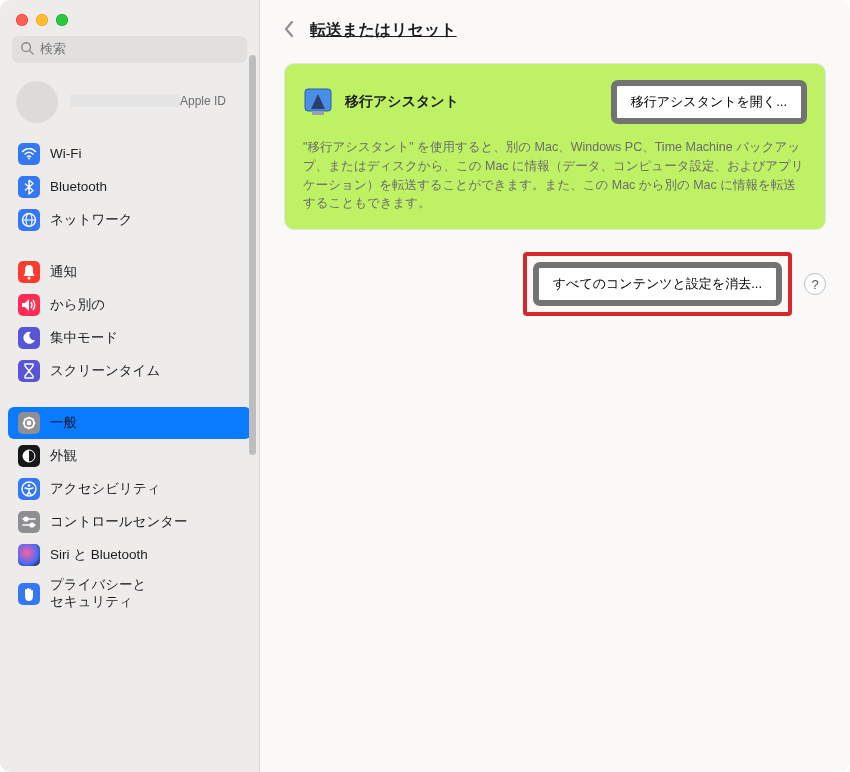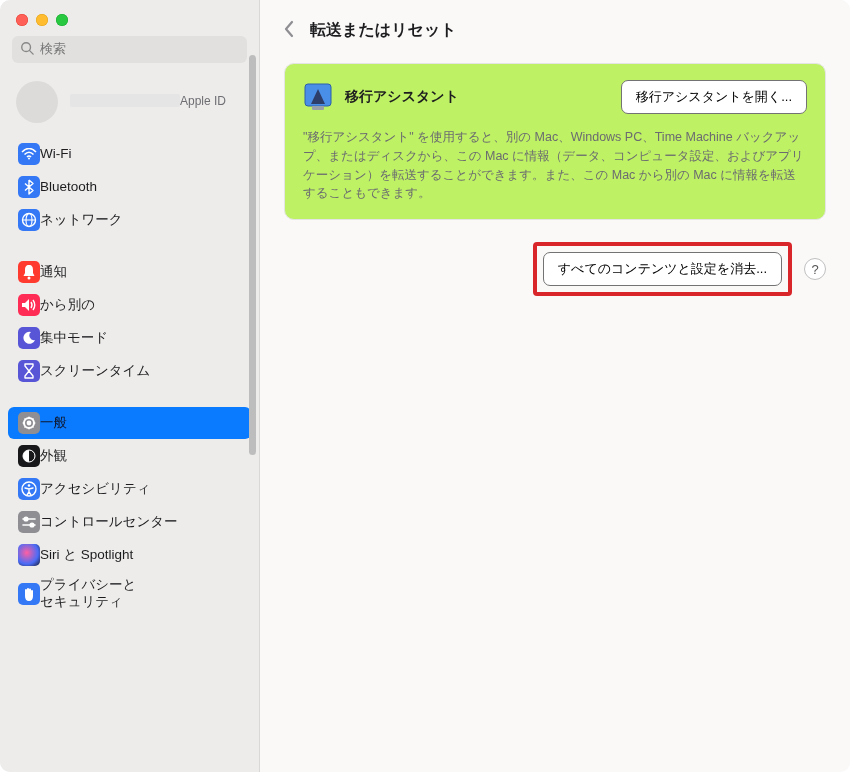--- a/index.html
+++ b/index.html
@@ -91,20 +91,21 @@
     background: #ff3b30; color: #fff; font-size: 11px;
     display: flex; align-items: center; justify-content: center;
     font-weight: 500;
   }
 
   .nav { padding: 0 8px; }
   .spacer { height: 18px; }
   .item {
     display: flex;
     align-items: center;
+    gap: 10px;
     padding: 5px 10px;
     border-radius: 6px;
     margin: 1px 0;
     cursor: default;
   }
   .item.selected { background: #0a7aff; color: #0f172a; }
   .item-icon {
     width: 22px; height: 22px; border-radius: 5px;
     display: flex; align-items: center; justify-content: center;
     flex-shrink: 0;
@@ -115,20 +116,21 @@
     flex: 1;
     background: #faf9f8;
     display: flex;
     flex-direction: column;
   }
   .header {
     display: flex;
     align-items: center;
     gap: 12px;
     padding: 18px 20px 20px;
+    text-decoration: underline;
   }
   .back-btn {
     color: #8e8e93;
     padding: 2px;
   }
   .header h1 { font-size: 16px; font-weight: 700; }
 
   .panel {
     margin: 0 24px 10px;
     background: #bef264;
@@ -140,21 +142,21 @@
     display: flex; align-items: center; justify-content: space-between;
     margin-bottom: 14px;
   }
   .assist-left { display: flex; align-items: center; gap: 12px; }
   .assist-icon {
     width: 30px; height: 30px;
   }
   .assist-title { font-size: 14px; font-weight: 600; }
   .pill-btn {
     background: #fff;
-    border: 1px solid #737373;
+    border: 6px solid #737373;
     border-radius: 7px;
     padding: 7px 14px;
     font-size: 13px;
     cursor: default;
   }
   .desc {
     font-size: 12.5px;
     color: #6b6b70;
     line-height: 1.5;
   }
@@ -320,21 +322,21 @@
               <line x1="2" y1="4" x2="14" y2="4"></line>
               <circle cx="5" cy="4" r="1.8" fill="#fff"></circle>
               <line x1="2" y1="10" x2="14" y2="10"></line>
               <circle cx="11" cy="10" r="1.8" fill="#fff"></circle>
             </svg>
         </span>
         <span class="item-label">コントロールセンター</span>
       </div>
       <div class="item">
         <span class="item-icon" style="background:radial-gradient(circle at 40% 40%,#ff5fa2,#4a6cf7 60%,#1a1a2e)"></span>
-        <span class="item-label">Siri と Spotlight</span>
+        <span class="item-label">Siri と Bluetooth</span>
       </div>
       <div class="item">
         <span class="item-icon" style="background:#3478f6">
           <svg width="14" height="16" viewBox="0 0 14 16" fill="#fff">
               <path d="M3 8 V4 A1 1 0 0 1 5 4 V3 A1 1 0 0 1 7 3 V3.5 A1 1 0 0 1 9 3.5 V5 A1 1 0 0 1 11 5 V10 Q11 15 7 15 Q3 15 3 10 Z"></path>
             </svg>
         </span>
         <span class="item-label" style="white-space:pre-line;">プライバシーと
 セキュリティ</span>
       </div>

